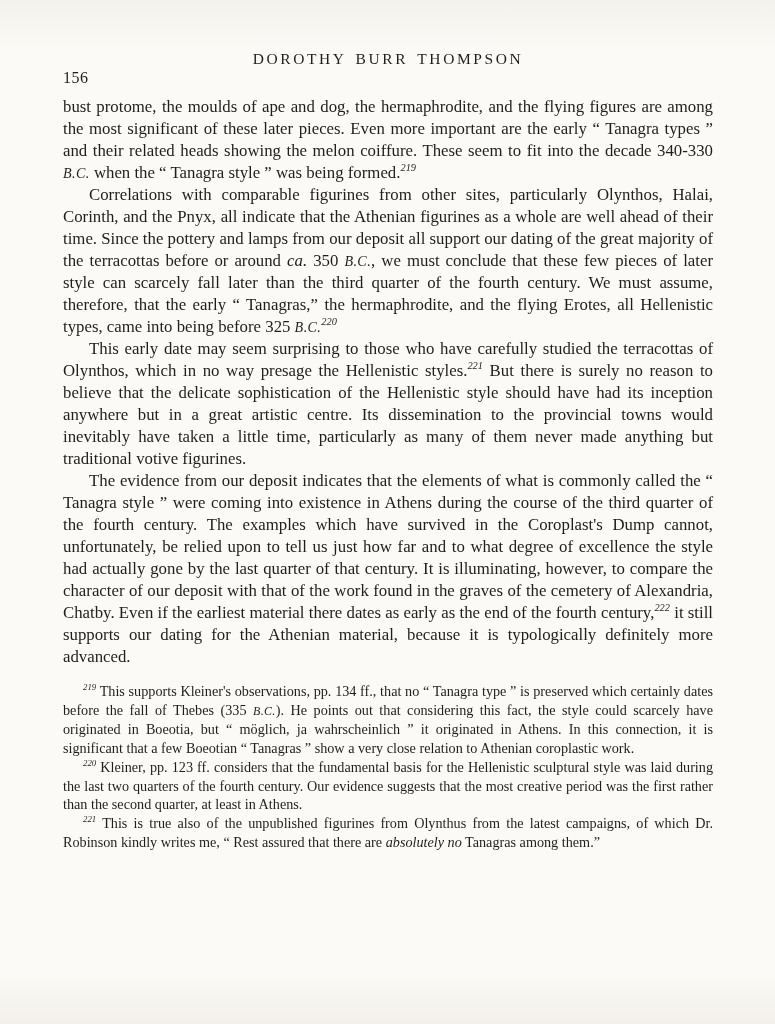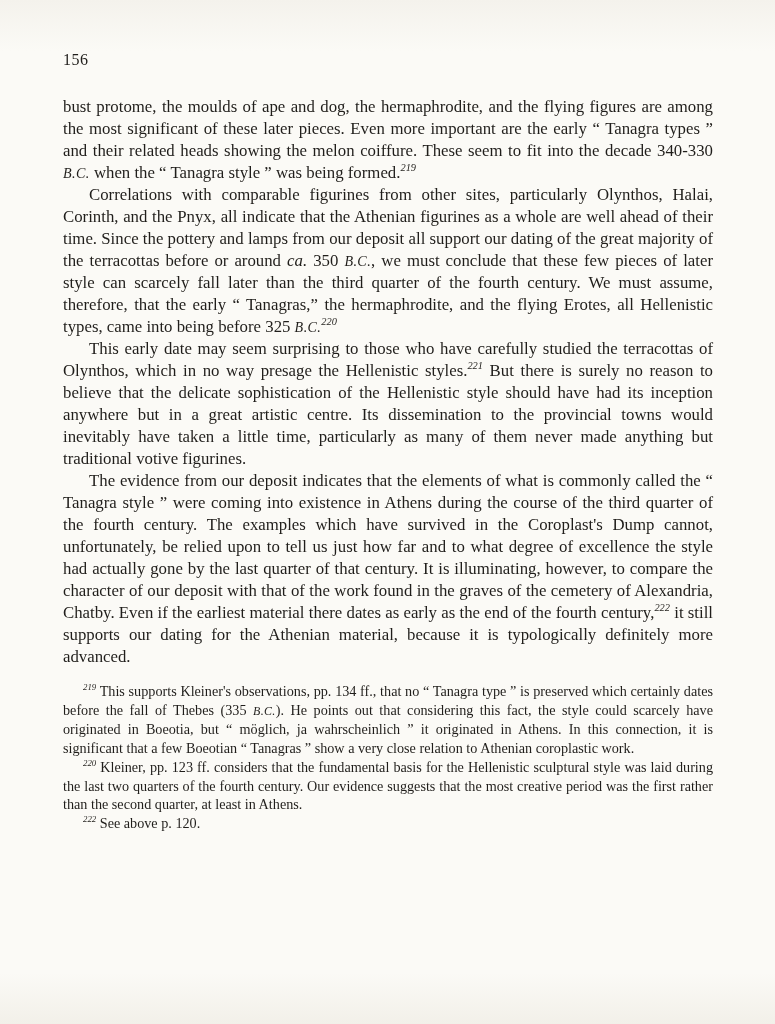--- a/index.html
+++ b/index.html
@@ -9,21 +9,21 @@
     height: 1024px;
     overflow: hidden;
     background: linear-gradient(180deg, #f4f2ec 0%, #fbfaf6 5%, #fbfaf6 95%, #f2f0e9 100%);
     font-family: "Liberation Serif", "DejaVu Serif", serif;
     color: #201e1b;
   }
   .page { padding: 50px 62px 0 63px; }
 
   .header { position: relative; height: 22px; margin-bottom: 24px; }
   .page-number {
-    position: absolute; left: 0; top: 1px;
+    position: absolute; left: 0; top: 19px;
     font-size: 16px; letter-spacing: 0.5px;
   }
   .running-header {
     text-align: center;
     font-size: 15.5px;
     letter-spacing: 2.6px;
     word-spacing: 3px;
   }
 
   .body-text p {
@@ -51,27 +51,28 @@
     line-height: 18.7px;
     text-indent: 20px;
   }
 </style>
 </head>
 <body>
 
 <div class="page">
   <div class="header">
     <span class="page-number">156</span>
+    <div class="running-header">DOROTHY BURR THOMPSON</div>
   </div>
 
   <div class="body-text">
       <p class=""><span>bust protome, the moulds of ape and dog, the hermaphrodite, and the flying figures are among the most significant of these later pieces. Even more important are the early “ Tanagra types ” and their related heads showing the melon coiffure. These seem to fit into the decade 340-330 </span><span class="smallcaps">B.C.</span><span> when the “ Tanagra style ” was being formed.</span><span class="sup">219</span></p>
       <p class="indent"><span>Correlations with comparable figurines from other sites, particularly Olynthos, Halai, Corinth, and the Pnyx, all indicate that the Athenian figurines as a whole are well ahead of their time. Since the pottery and lamps from our deposit all support our dating of the great majority of the terracottas before or around </span><span class="italic">ca.</span><span> 350 </span><span class="smallcaps">B.C.</span><span>, we must conclude that these few pieces of later style can scarcely fall later than the third quarter of the fourth century. We must assume, therefore, that the early “ Tanagras,” the hermaphrodite, and the flying Erotes, all Hellenistic types, came into being before 325 </span><span class="smallcaps">B.C.</span><span class="sup">220</span></p>
       <p class="indent"><span>This early date may seem surprising to those who have carefully studied the terracottas of Olynthos, which in no way presage the Hellenistic styles.</span><span class="sup">221</span><span> But there is surely no reason to believe that the delicate sophistication of the Hellenistic style should have had its inception anywhere but in a great artistic centre. Its dissemination to the provincial towns would inevitably have taken a little time, particularly as many of them never made anything but traditional votive figurines.</span></p>
       <p class="indent"><span>The evidence from our deposit indicates that the elements of what is commonly called the “ Tanagra style ” were coming into existence in Athens during the course of the third quarter of the fourth century. The examples which have survived in the Coroplast's Dump cannot, unfortunately, be relied upon to tell us just how far and to what degree of excellence the style had actually gone by the last quarter of that century. It is illuminating, however, to compare the character of our deposit with that of the work found in the graves of the cemetery of Alexandria, Chatby. Even if the earliest material there dates as early as the end of the fourth century,</span><span class="sup">222</span><span> it still supports our dating for the Athenian material, because it is typologically definitely more advanced.</span></p>
     </div>
 
   <div class="footnotes">
       <p><span class="sup">219</span><span> This supports Kleiner's observations, pp. 134 ff., that no “ Tanagra type ” is preserved which certainly dates before the fall of Thebes (335 </span><span class="smallcaps">B.C.</span><span>). He points out that considering this fact, the style could scarcely have originated in Boeotia, but “ möglich, ja wahrscheinlich ” it originated in Athens. In this connection, it is significant that a few Boeotian “ Tanagras ” show a very close relation to Athenian coroplastic work.</span></p>
       <p><span class="sup">220</span><span> Kleiner, pp. 123 ff. considers that the fundamental basis for the Hellenistic sculptural style was laid during the last two quarters of the fourth century. Our evidence suggests that the most creative period was the first rather than the second quarter, at least in Athens.</span></p>
-      <p><span class="sup">222</span><span> See above p. 120.</span></p>
+      <p><span class="sup">221</span><span> This is true also of the unpublished figurines from Olynthus from the latest campaigns, of which Dr. Robinson kindly writes me, “ Rest assured that there are </span><span class="italic">absolutely no</span><span> Tanagras among them.”</span></p>
     </div>
 </div>
 
 </body></html>

